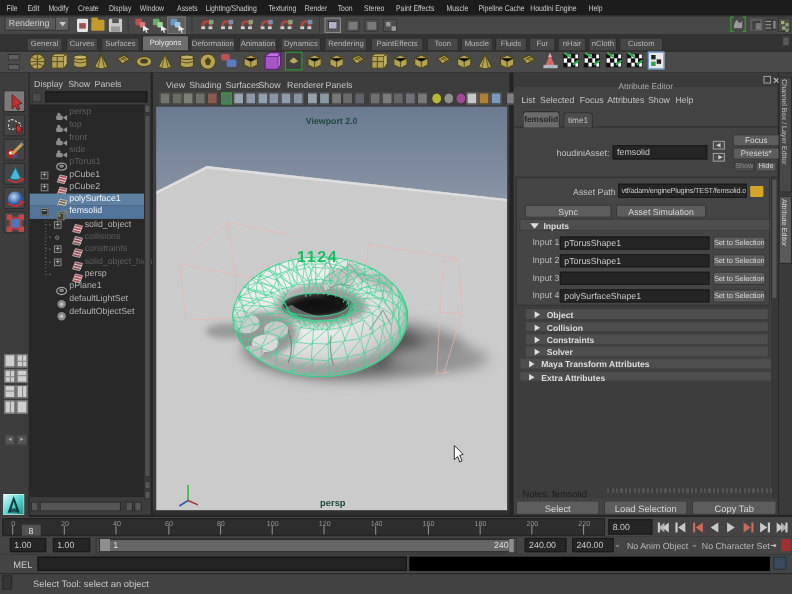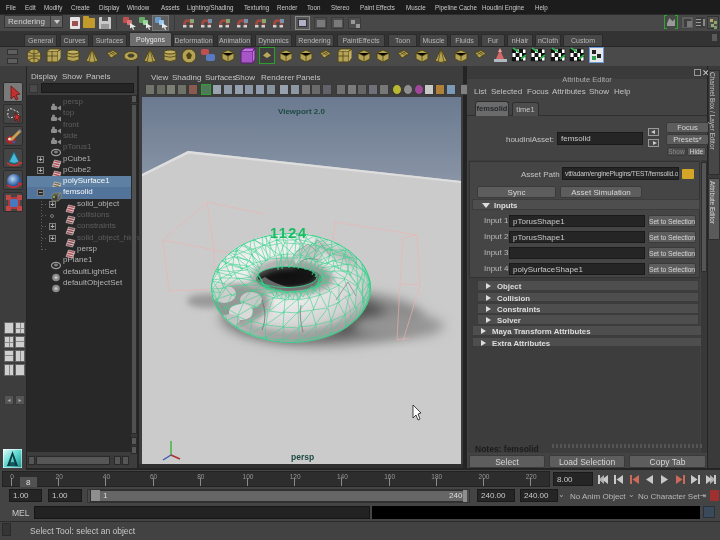--- a/index.html
+++ b/index.html
@@ -697,21 +697,21 @@
     <div class="abs hdr" style="left:477px;top:303px;width:222px;height:10.5px;line-height:9px;"><span class="tri" style="margin:2px 6px 0 8px;border-top:3.5px solid transparent;border-bottom:3.5px solid transparent;border-left:5px solid #ddd;"></span>Constraints</div>
     <div class="abs hdr" style="left:477px;top:314px;width:222px;height:10.5px;line-height:9px;"><span class="tri" style="margin:2px 6px 0 8px;border-top:3.5px solid transparent;border-bottom:3.5px solid transparent;border-left:5px solid #ddd;"></span>Solver</div>
     <div class="abs hdr" style="left:472px;top:325px;width:230px;height:10.5px;line-height:9px;"><span class="tri" style="margin:2px 6px 0 8px;border-top:3.5px solid transparent;border-bottom:3.5px solid transparent;border-left:5px solid #ddd;"></span>Maya Transform Attributes</div>
     <div class="abs hdr" style="left:472px;top:336.5px;width:230px;height:10.5px;line-height:9px;"><span class="tri" style="margin:2px 6px 0 8px;border-top:3.5px solid transparent;border-bottom:3.5px solid transparent;border-left:5px solid #ddd;"></span>Extra Attributes</div>
   </div>
 <div id="aeheaders"></div>
 
 <div class="abs" style="left:701px;top:160px;width:6px;height:293px;background:#383838;"></div>
 <div class="abs" style="left:701px;top:162px;width:6px;height:110px;background:#555;border:1px solid #2e2e2e;"></div>
 
-<div class="abs" style="left:475px;top:444px;font-size:8.5px;font-weight:bold;color:#1c1c1c;">Notes: femsolid</div>
+<div class="abs" style="left:475px;top:444px;font-size:8.5px;font-weight:normal;color:#1c1c1c;">Notes: femsolid</div>
 <div class="abs" style="left:552px;top:444px;width:150px;height:4px;background:repeating-linear-gradient(90deg,#555 0 2px,#3d3d3d 2px 4px);"></div>
 <div class="abs btn" style="left:469px;top:455px;width:76px;height:13px;line-height:12px;font-size:8.5px;">Select</div>
 <div class="abs btn" style="left:549px;top:455px;width:76px;height:13px;line-height:12px;font-size:8.5px;">Load Selection</div>
 <div class="abs btn" style="left:629px;top:455px;width:77px;height:13px;line-height:12px;font-size:8.5px;">Copy Tab</div>
 
 <div class="abs" style="left:708px;top:66px;width:12px;height:402px;background:#3a3a3a;"></div>
 <div class="abs" style="left:708px;top:70px;width:12px;height:105px;background:#474747;border:1px solid #2e2e2e;"></div>
 <div class="abs" style="left:709px;top:72px;writing-mode:vertical-rl;font-size:6.5px;color:#c0c0c0;white-space:nowrap;">Channel Box / Layer Editor</div>
 <div class="abs" style="left:708px;top:178px;width:12px;height:62px;background:#5a5a5a;border:1px solid #2e2e2e;"></div>
 <div class="abs" style="left:709px;top:181px;writing-mode:vertical-rl;font-size:6.5px;color:#d8d8d8;white-space:nowrap;">Attribute Editor</div>

